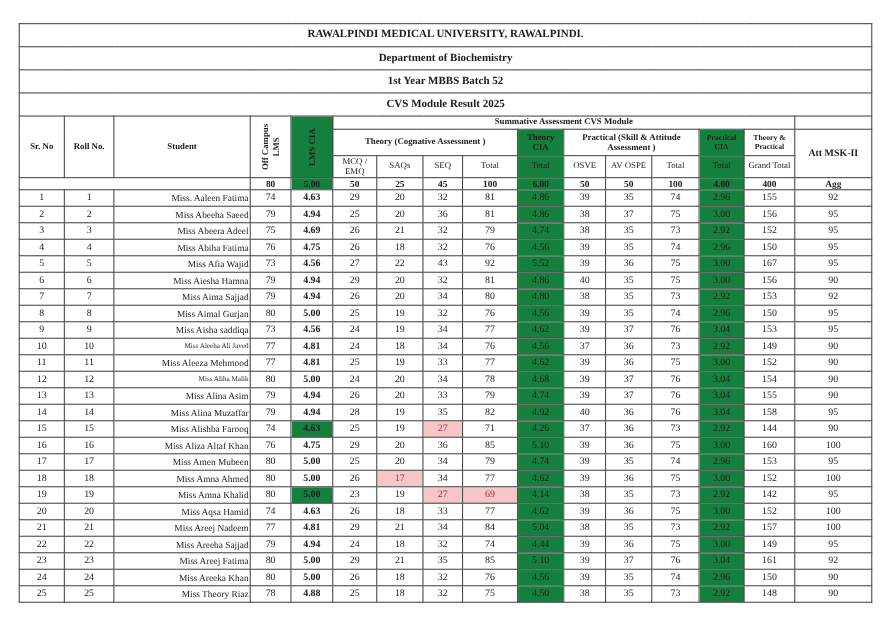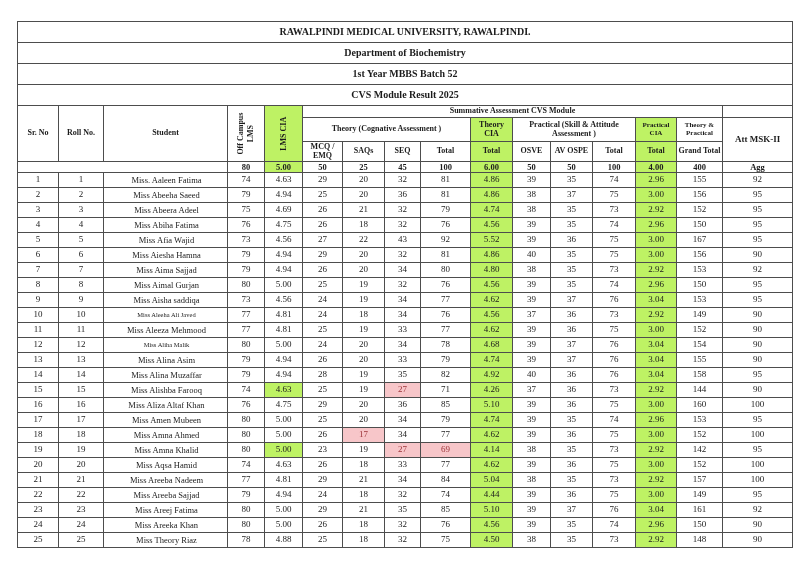--- a/index.html
+++ b/index.html
@@ -16,29 +16,29 @@
     border:1px solid #4d4d4d;text-align:center;vertical-align:middle;
     padding:0 1px;font-size:9px;line-height:1.05;overflow:hidden;white-space:nowrap;
   }
   tr.title-row{height:21px;}
   tr.title-row td{font-weight:bold;font-size:10px;}
   tr.h1{height:12px;}
   tr.h1 td{font-weight:bold;font-size:8px;}
   tr.h2{height:23px;}
   tr.h2 td{font-weight:bold;font-size:8px;white-space:normal;}
   tr.h3{height:20px;}
-  tr.h3 td{font-weight:bold;font-size:8px;white-space:normal;}
+  tr.h3 td{font-weight:normal;font-size:8px;white-space:normal;}
   tr.max{height:11px;}
   tr.max td{font-weight:bold;font-size:8.5px;}
   tbody.data tr{height:15px;}
-  .bold{font-weight:normal;}
+  .bold{font-weight:bold;}
   .small-h{font-size:7px !important;}
-  .green{background:#bef264;}
+  .green{background:#15803d;}
   .pink{background:#f7c6c9;color:#9c3338;}
-  td.name{text-align:center;padding-left:3px;font-size:8.5px;}
+  td.name{text-align:right;padding-left:3px;font-size:8.5px;}
   td.name.small{font-size:6.5px;}
   td.rot{overflow:visible;white-space:normal;padding:0;}
   .rw{height:55px;display:flex;align-items:center;justify-content:center;}
   .rt{
     flex:none;display:block;transform:rotate(-90deg);
     width:50px;font-weight:bold;font-size:8px;line-height:1.2;
     text-align:center;white-space:normal;
   }
 </style>
 </head>
@@ -492,21 +492,21 @@
           <td>39</td>
           <td>36</td>
           <td>75</td>
           <td class="green">3.00</td>
           <td>152</td>
           <td>100</td>
         </tr>
         <tr>
           <td>21</td>
           <td>21</td>
-          <td class="name">Miss Areeba Nadeem</td>
+          <td class="name">Miss Areej Nadeem</td>
           <td>77</td>
           <td class="bold">4.81</td>
           <td>29</td>
           <td>21</td>
           <td>34</td>
           <td>84</td>
           <td class="green">5.04</td>
           <td>38</td>
           <td>35</td>
           <td>73</td>

